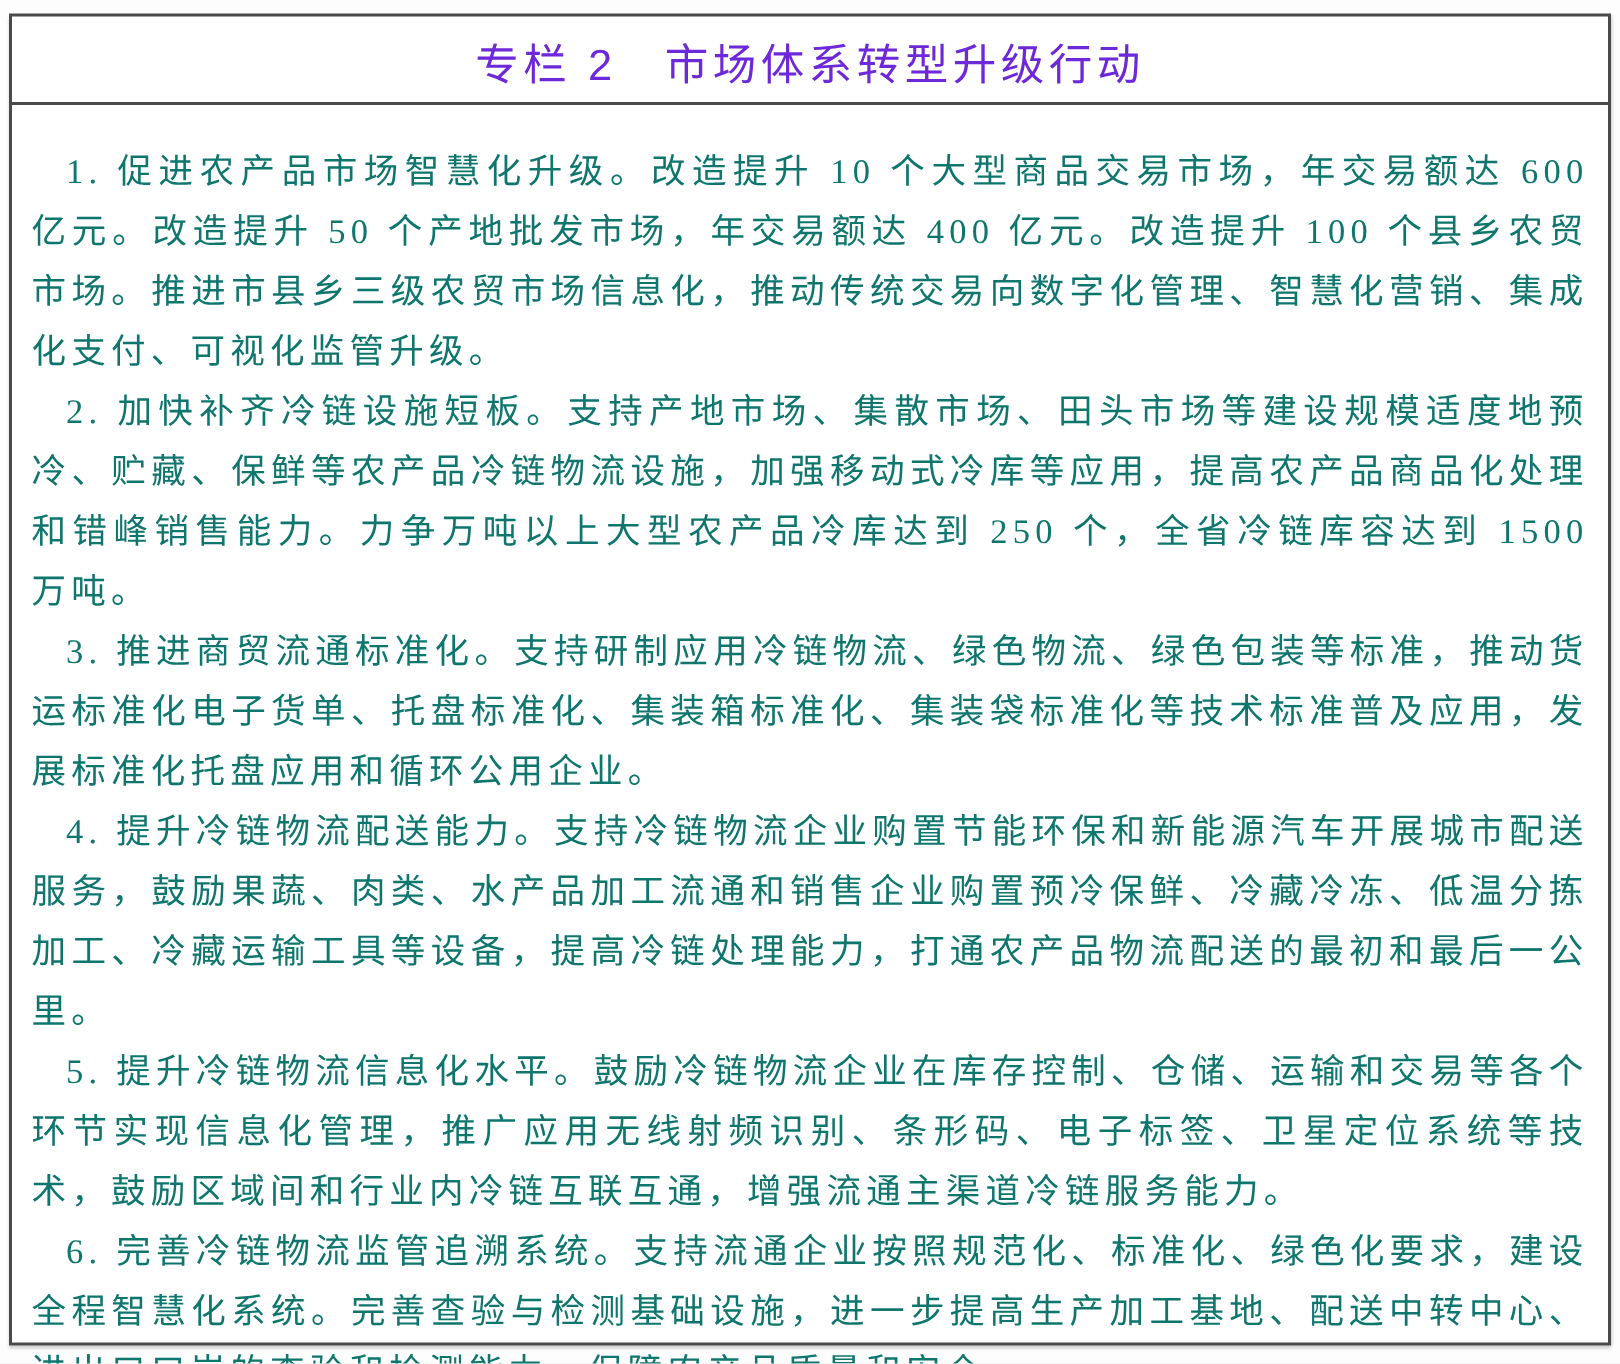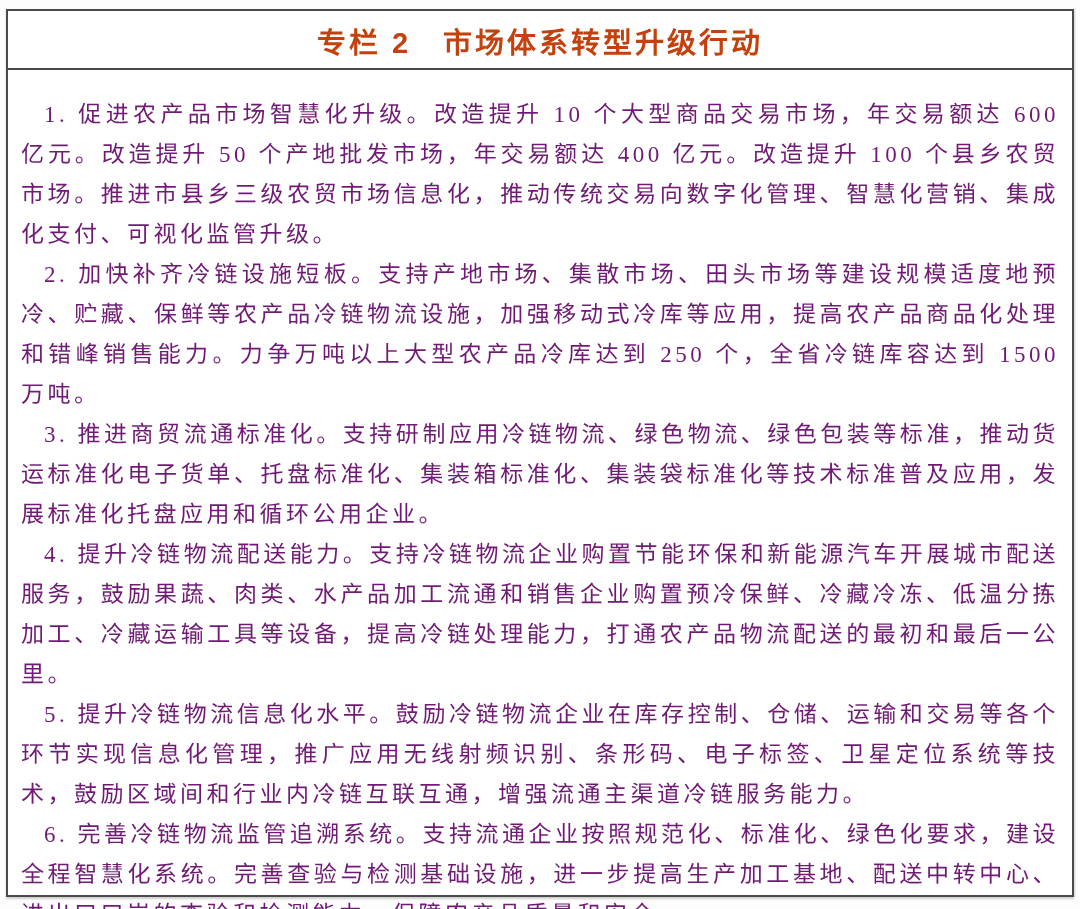--- a/index.html
+++ b/index.html
@@ -33,40 +33,40 @@
   .panel-title-row {
     height: 59px;
     border-bottom: 2px solid #4a4a4a;
     display: flex;
     align-items: center;
     justify-content: center;
   }
 
   .panel-title {
     font-family: "Liberation Sans", "DejaVu Sans", sans-serif;
-    font-weight: bold;
+    font-weight: normal;
     font-size: 29px;
     letter-spacing: 3px;
-    color: #c2410c;
+    color: #6d28d9;
     white-space: pre;
   }
 
   .panel-body {
     padding: 25px 13px 28px 13px;
     color: #232323;
   }
 
   .panel-body p {
     font-size: 23px;
     line-height: 40px;
     letter-spacing: 3.5px;
     text-align: justify;
     text-justify: inter-character;
     text-indent: 1em;
-    color: #701a75;
+    color: #0f766e;
   }
 </style>
 </head>
 <body>
 
 <div class="page">
   <div class="panel">
 
     <div class="panel-title-row">
       <div class="panel-title">专栏 2　市场体系转型升级行动</div>

